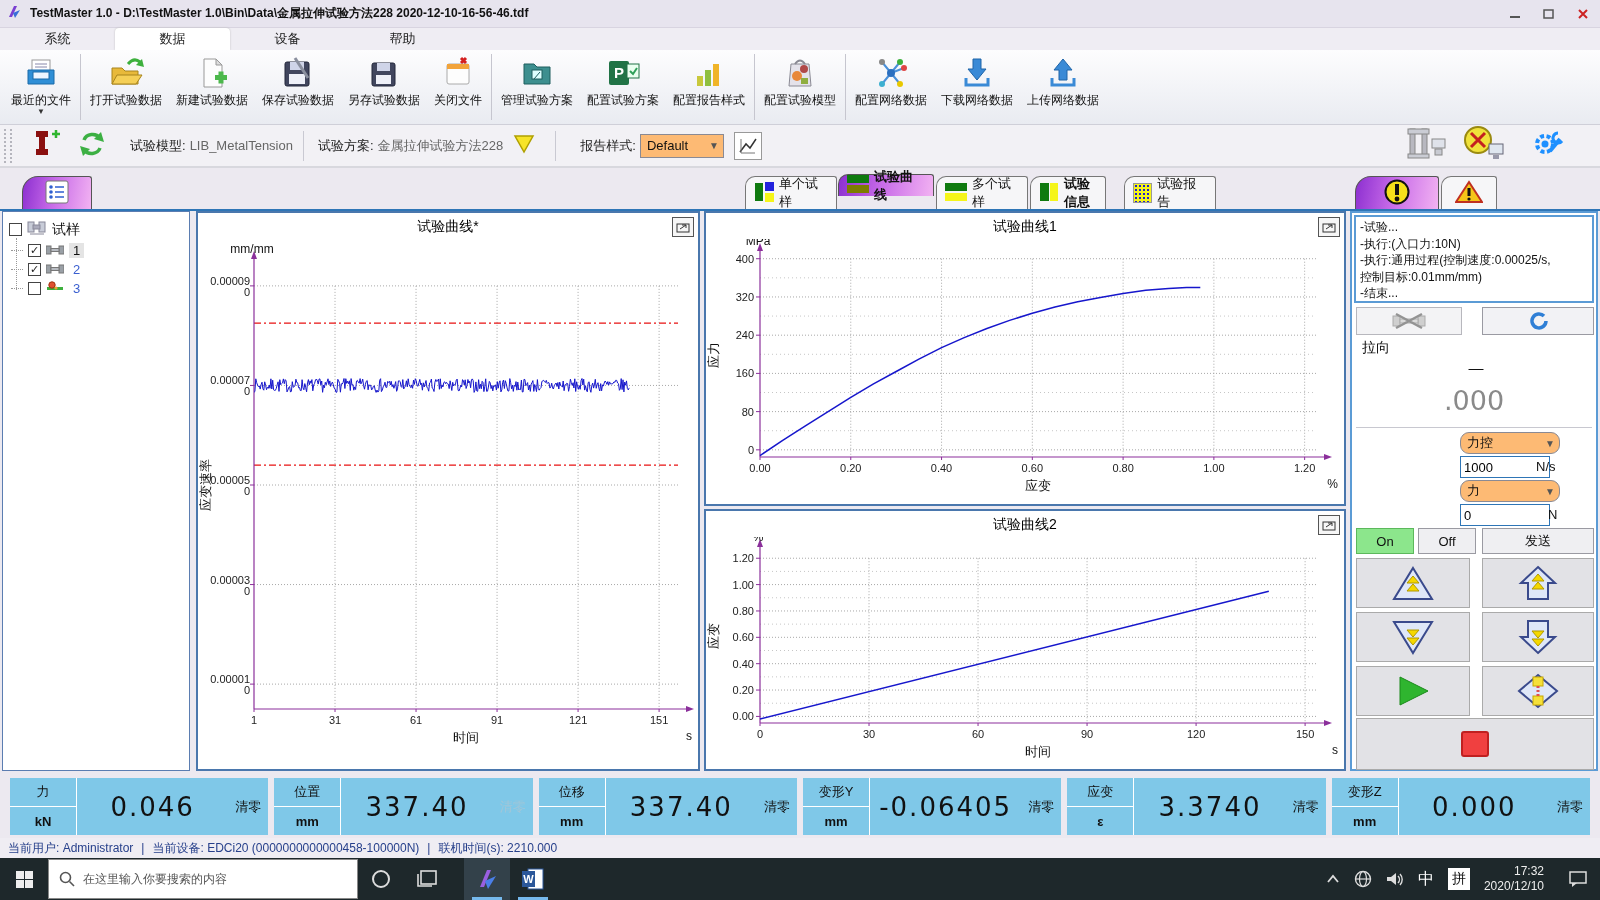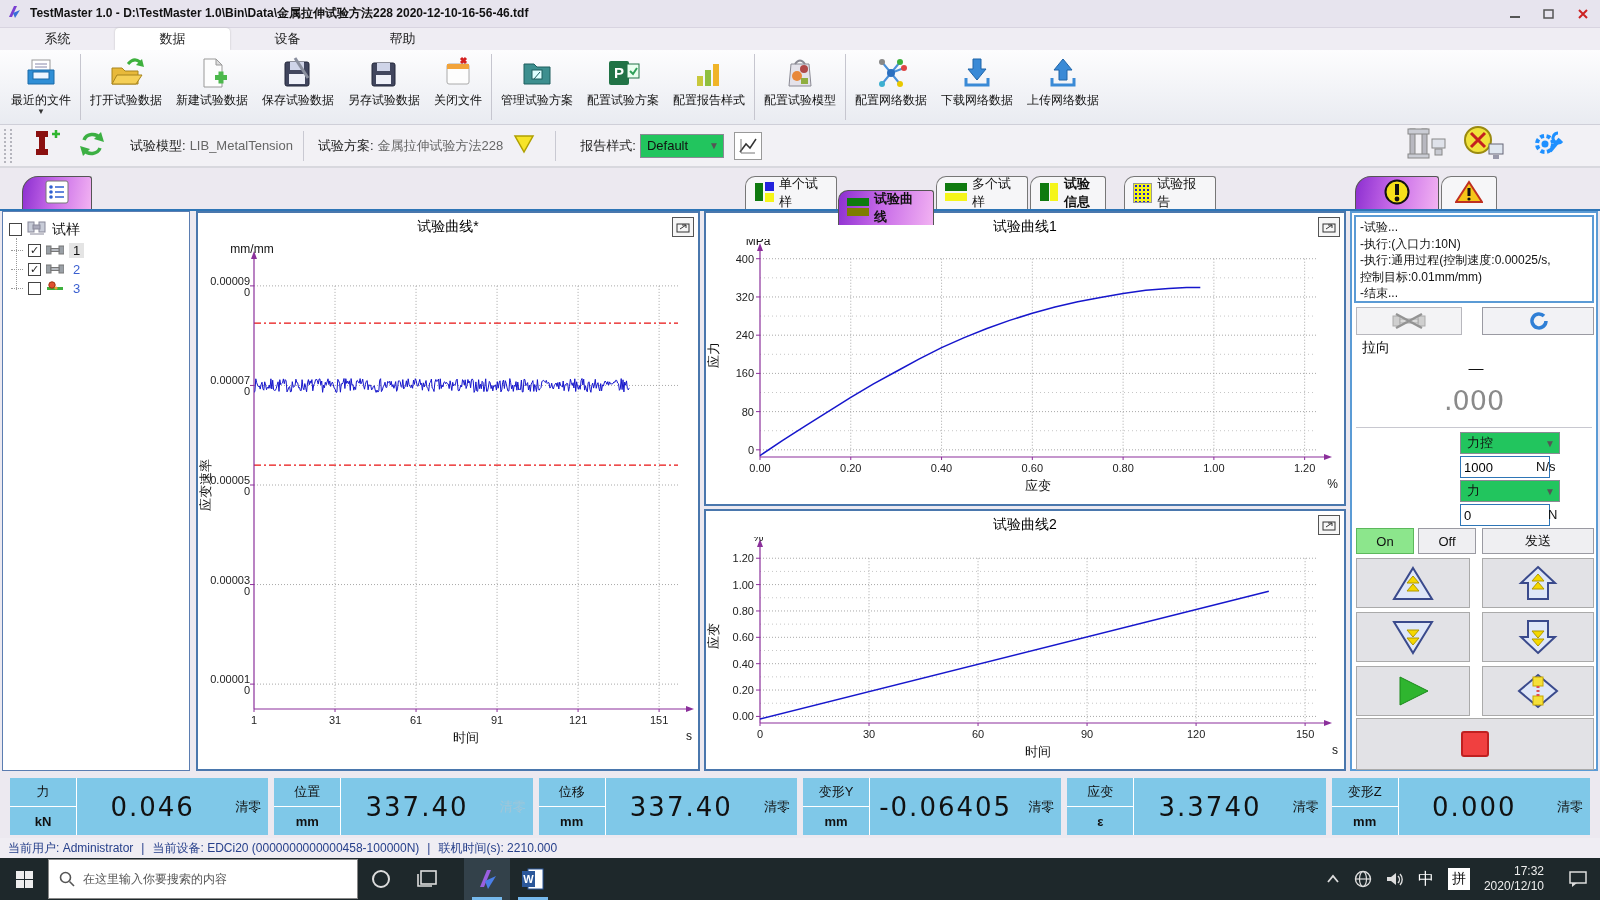--- a/index.html
+++ b/index.html
@@ -20,41 +20,41 @@
   .tb-item{display:flex;flex-direction:column;align-items:center;justify-content:flex-start;padding:4px 7px 2px 7px;font-size:12px;color:#111;}
   .tb-item .ico{height:38px;display:flex;align-items:center;}
   .tb-sep{width:1px;background:#c6c6cf;margin:4px 2px;}
   .tb-caret{font-size:8px;color:#333;line-height:6px;}
   
   .toolbar2{left:0;top:125px;width:1600px;height:43px;background:#f2f1f5;border-bottom:2px solid #d8d8de;display:flex;align-items:center;box-sizing:border-box;}
   .grip{width:4px;height:34px;border-left:2px dotted #b5b5bd;border-right:2px dotted #b5b5bd;margin:0 10px 0 4px;}
   .t2-label{font-size:13px;color:#222;margin:0 4px 0 14px;}
   .t2-value{font-size:13px;color:#666;}
   .t2-sep{width:1px;height:30px;background:#c9c9d2;margin:0 10px;}
-  .select{background:#22c55e;border:1px solid #8a8a94;font-size:13px;display:flex;align-items:center;justify-content:space-between;padding:0 4px 0 6px;box-sizing:border-box;}
+  .select{background:#fdba74;border:1px solid #8a8a94;font-size:13px;display:flex;align-items:center;justify-content:space-between;padding:0 4px 0 6px;box-sizing:border-box;}
   .chev{color:#555;font-size:10px;}
   
   .content{left:0;top:168px;width:1600px;height:607px;}
   .blue-line{left:0;top:41px;width:1600px;height:2px;background:#2e75b6;}
   .tab{position:absolute;top:8px;height:33px;display:flex;align-items:center;box-sizing:border-box;border:1px solid #777;border-bottom:none;background:#f6f6f8;border-radius:10px 3px 0 0;padding:0 8px;font-size:13px;gap:5px;}
   .tab.active{background:linear-gradient(100deg,#8c2fd0 0%,#c76ae8 45%,#f2b2f2 100%);font-weight:bold;border-color:#555;z-index:3;}
   .panel{position:absolute;background:#fff;border:2px solid #4a77ad;box-sizing:border-box;}
   .chart-title{text-align:center;font-size:14px;color:#000;padding-top:5px;height:21px;}
   .popout{position:absolute;top:4px;right:4px;width:20px;height:18px;background:#f6f6f6;border:1px solid #555;display:flex;align-items:center;justify-content:center;}
   svg text.tick{font:11px "Liberation Sans",sans-serif;fill:#222;}
   svg text.unit{font:12px "Liberation Sans",sans-serif;fill:#111;}
   svg text.axis-label{font:13px "Liberation Sans",sans-serif;fill:#111;}
   
   .tree-row{position:absolute;display:flex;align-items:center;gap:5px;font-size:13px;}
   .cb{width:13px;height:13px;border:1px solid #444;background:#fff;display:flex;align-items:center;justify-content:center;font-size:11px;line-height:11px;color:#222;box-sizing:border-box;}
   .stub{width:12px;border-top:1px dotted #999;}
   
   .info-box{position:absolute;left:2px;top:2px;width:240px;height:88px;border:2px solid #5b9bd5;background:#fff;font-size:12px;line-height:16.5px;padding:2px 4px;box-sizing:border-box;overflow:hidden;}
   .act-btn{position:absolute;height:26px;border:1px solid #9a9aa2;background:#efeff2;display:flex;align-items:center;justify-content:center;}
-  .ctl-select{position:absolute;height:22px;width:100px;}
+  .ctl-select{position:absolute;height:22px;width:100px;border-radius:9px;}
   .ctl-input{position:absolute;height:20px;width:82px;border:1px solid #2e75b6;font-size:13px;padding:0 3px;font-family:"Liberation Sans",sans-serif;}
   .ctl-unit{position:absolute;font-size:13px;color:#111;}
   .small-btn{position:absolute;height:24px;border:1px solid #9a9aa2;background:#efeff2;font-size:13px;display:flex;align-items:center;justify-content:center;}
   .jog{position:absolute;width:112px;height:48px;background:#e2e2e6;border:1px solid #aaa;display:flex;align-items:center;justify-content:center;}
   
   .readoutbar{left:0;top:775px;width:1600px;height:63px;display:flex;gap:6px;padding:3px 10px;box-sizing:border-box;}
   .readout{flex:1;background:#7fc8e8;display:flex;align-items:stretch;}
   .ro-label{width:66px;border-right:1px solid #fff;display:flex;flex-direction:column;}
   .ro-name{flex:1;display:flex;align-items:center;justify-content:center;font-size:13px;border-bottom:1px solid #fff;}
   .ro-unit{flex:1;display:flex;align-items:center;justify-content:center;font-size:13px;font-weight:bold;}
@@ -330,21 +330,21 @@
     </div>
 
     <div class="tab" style="left:745px;width:92px;">
       <span><svg width="20" height="20">
             <rect x="1" y="1" width="8" height="18" fill="#0f7a0f"></rect>
             <rect x="11" y="0" width="9" height="9" fill="#2222dd"></rect>
             <rect x="11" y="11" width="9" height="9" fill="#f5f51a"></rect>
           </svg></span>
       <span>单个试样</span>
     </div>
-    <div class="tab active" style="left:838px;width:96px;top:22px;height:35px;">
+    <div class="tab active" style="left:838px;width:96px;top:6px;height:22px;">
       <span><svg width="22" height="20">
             <rect x="0" y="1" width="22" height="8" fill="#0f7a0f"></rect>
             <rect x="0" y="11" width="22" height="8" fill="#7d7d00"></rect>
           </svg></span>
       <span>试验曲线</span>
     </div>
     <div class="tab" style="left:936px;width:92px;">
       <span><svg width="22" height="20">
             <rect x="0" y="1" width="22" height="8" fill="#0f7a0f"></rect>
             <rect x="0" y="11" width="22" height="8" fill="#f5f51a"></rect>

